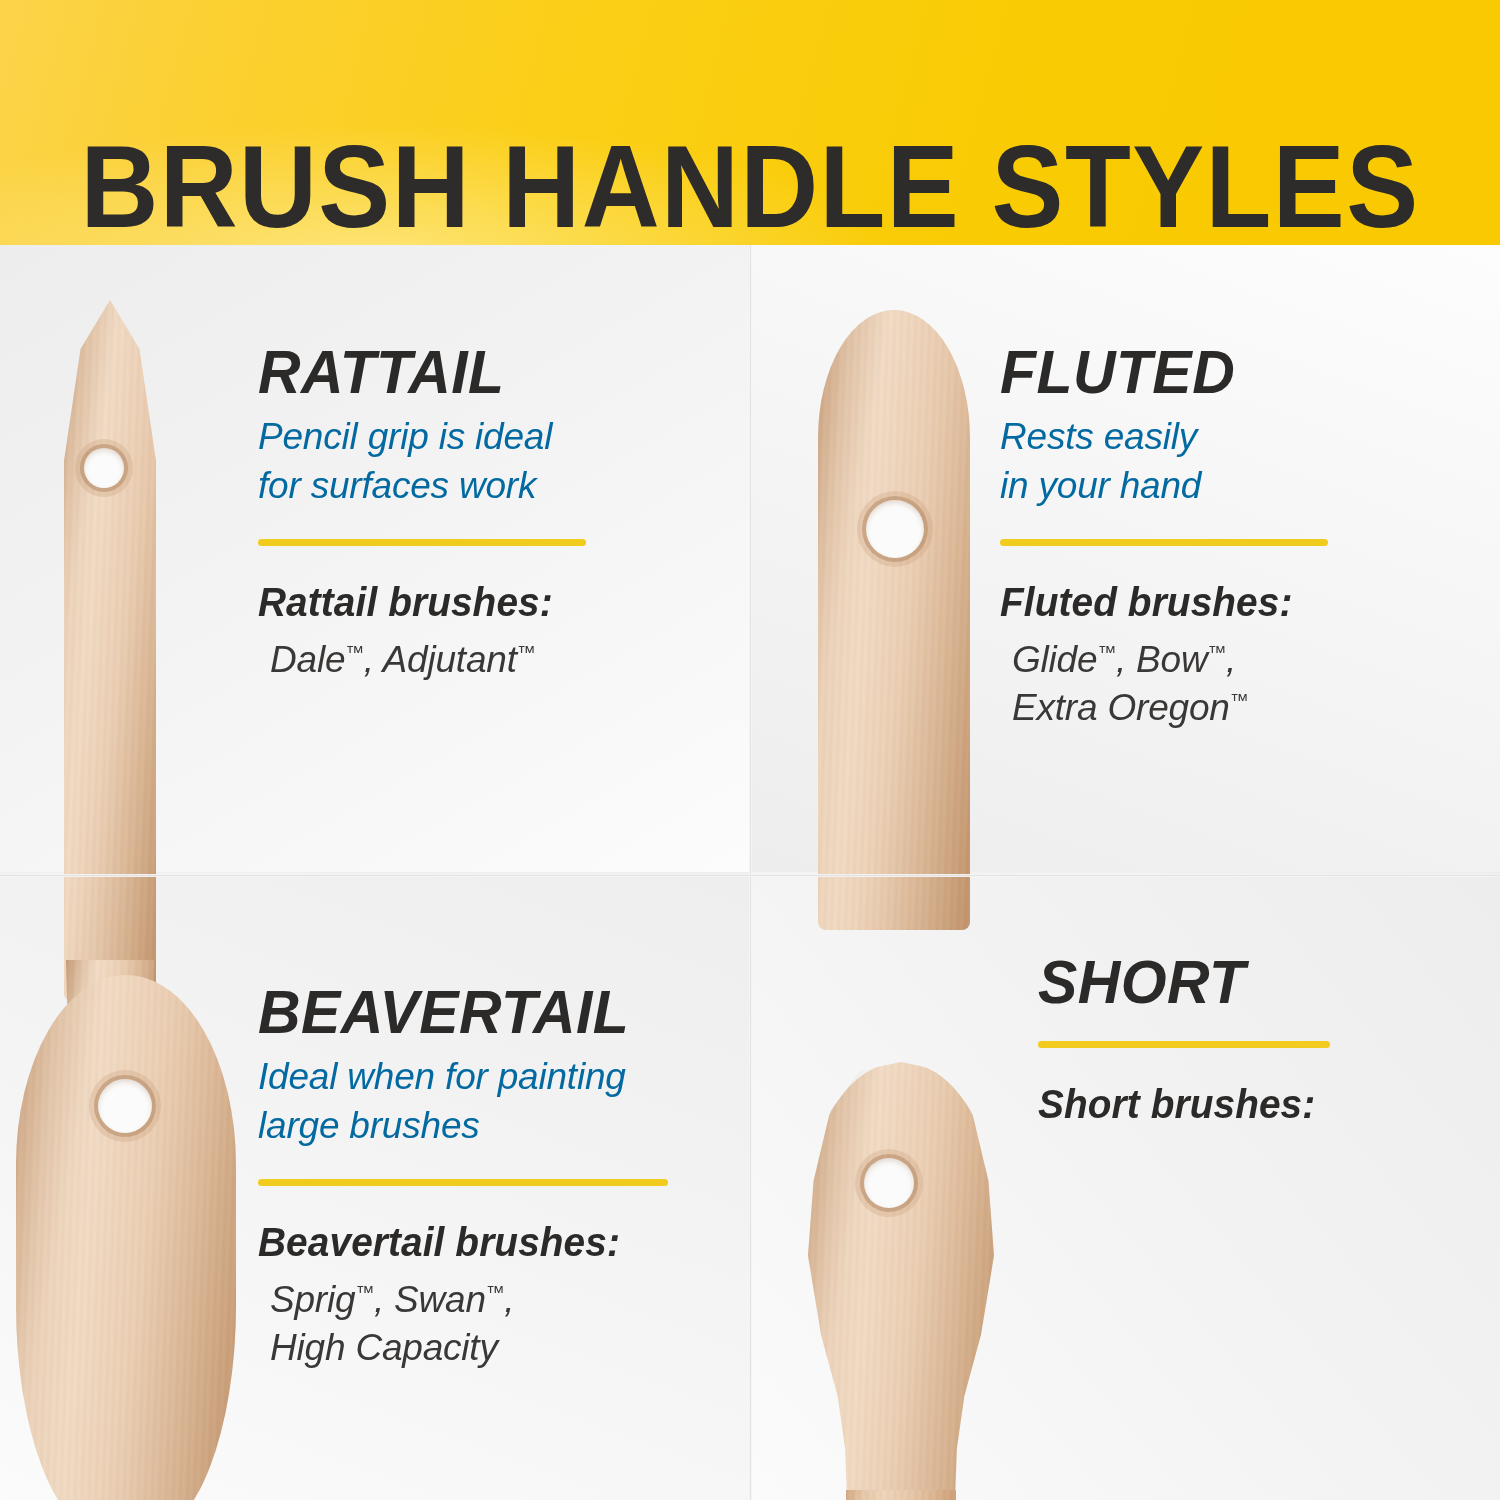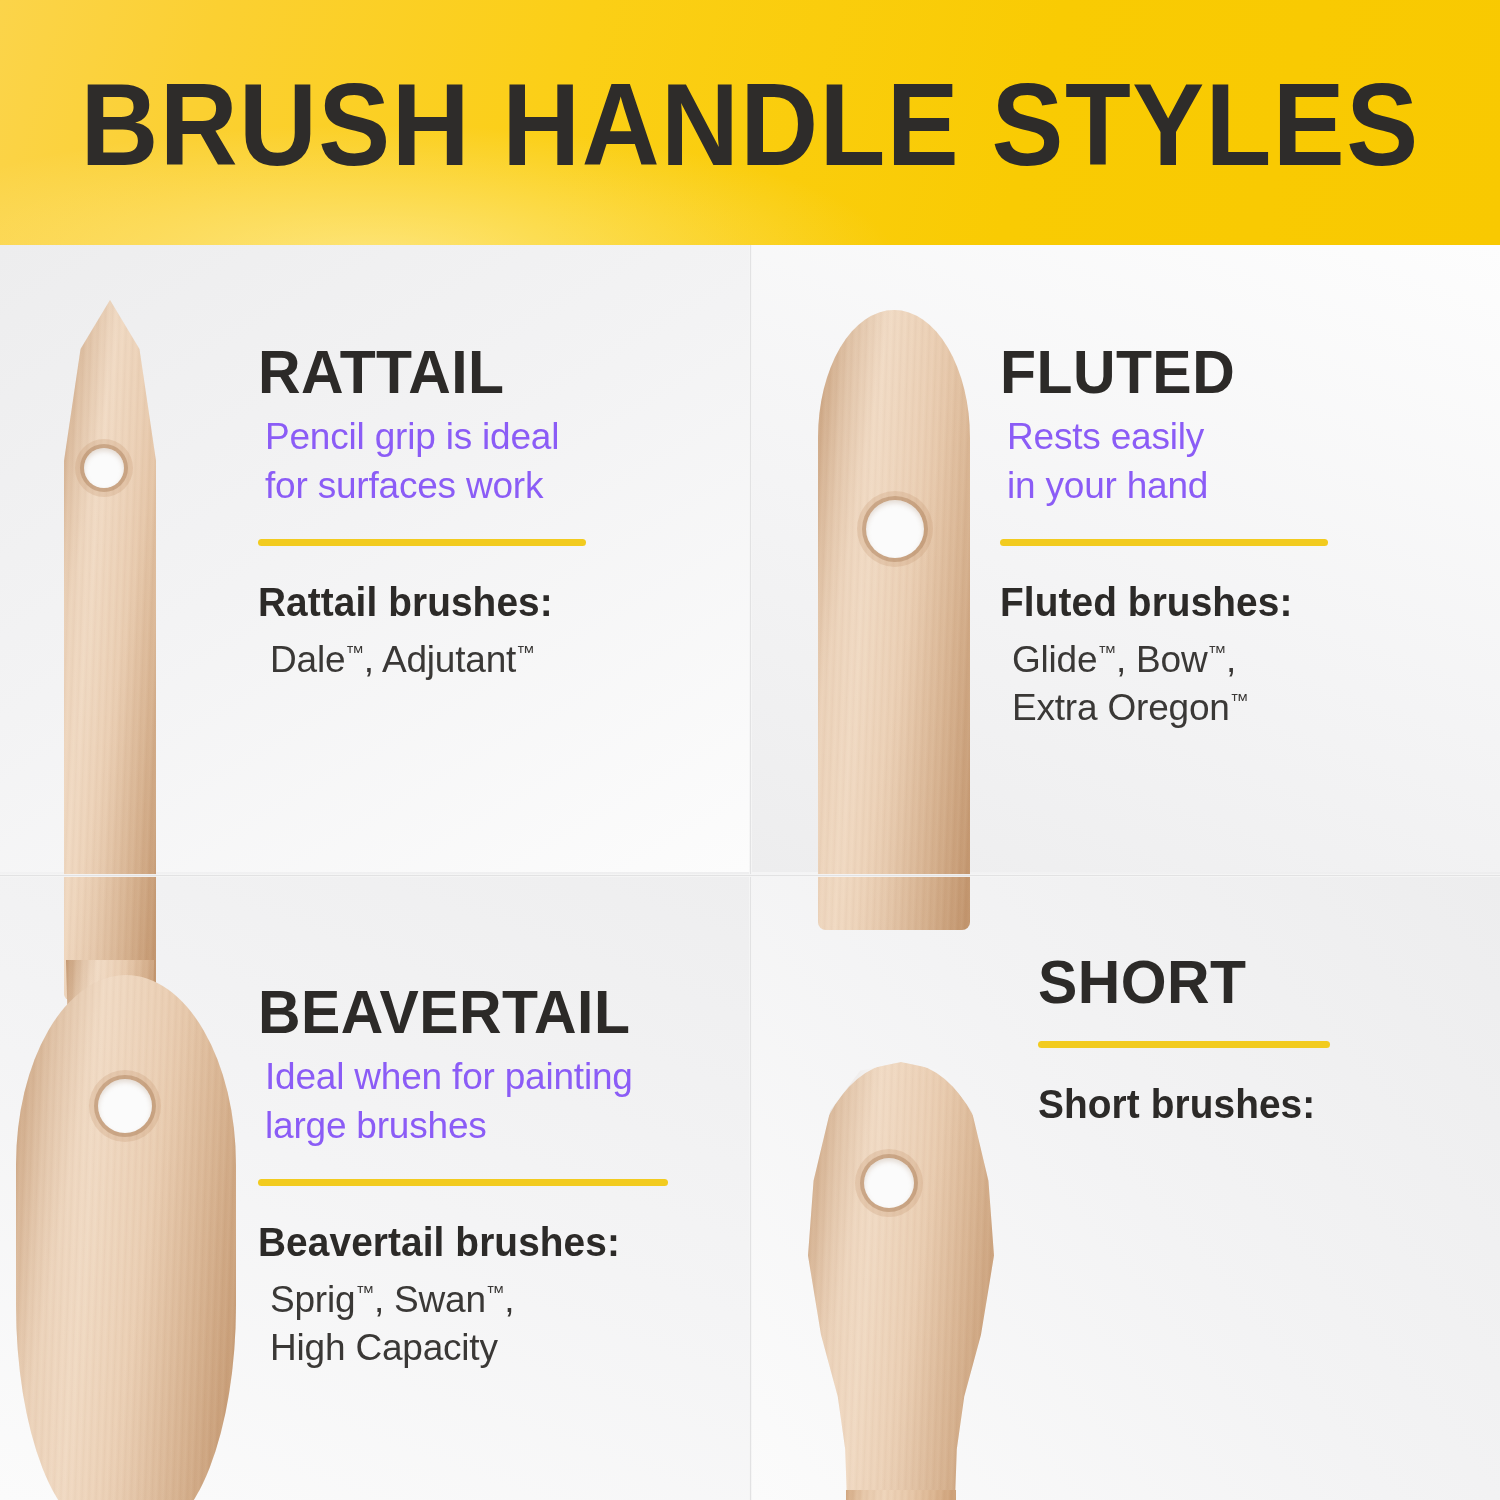--- a/index.html
+++ b/index.html
@@ -21,21 +21,21 @@
   }
 
   
   .header {
     position: absolute;
     left: 0; top: 0;
     width: 1500px;
     height: 245px;
     background: linear-gradient(105deg, #fbd44a 0%, #fbd032 14%, #fbcf16 38%, #f9cb03 68%, #f9c901 100%);
     display: flex;
-    align-items: center;
+    align-items: flex-end;
     justify-content: center;
     overflow: hidden;
   }
   .header::after {
     content: "";
     position: absolute;
     left: -10%;
     bottom: -60%;
     width: 70%;
     height: 110%;
@@ -88,40 +88,41 @@
     left: 0; top: 629px;
     width: 1500px; height: 3px;
     background: linear-gradient(180deg, rgba(255,255,255,0.9), #e2e2e3 50%, rgba(255,255,255,0.9));
     z-index: 6;
   }
 
   
   .txt {
     position: absolute;
     z-index: 4;
+    font-style: italic;
   }
   .style-name {
     font-family: "Liberation Sans Narrow", "Liberation Sans", sans-serif;
     font-weight: 700;
     font-size: 62px;
     line-height: 1.02;
     letter-spacing: 0.5px;
     color: #2c2a28;
     transform: scaleX(0.95);
     transform-origin: left center;
     margin: 0 0 10px 0;
     white-space: nowrap;
   }
   .desc {
     font-family: "Liberation Sans", sans-serif;
     font-weight: 400;
     font-size: 37px;
     line-height: 1.32;
-    color: #8b5cf6;
-    margin: 7px;
+    color: #0369a1;
+    margin: 0;
     letter-spacing: -0.2px;
   }
   .rule {
     height: 7px;
     border-radius: 4px;
     background: #f2cb1f;
     margin: 28px 0 34px 0;
   }
   .brushes-label {
     font-family: "Liberation Sans Narrow", "Liberation Sans", sans-serif;

